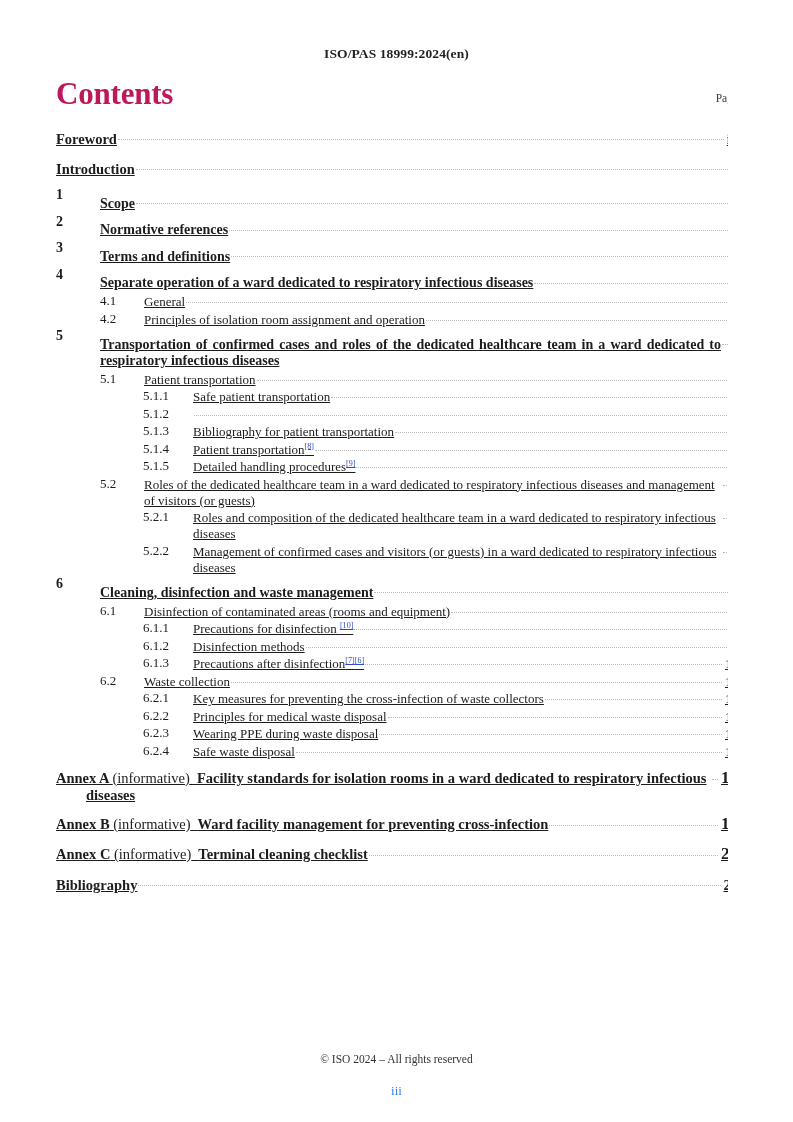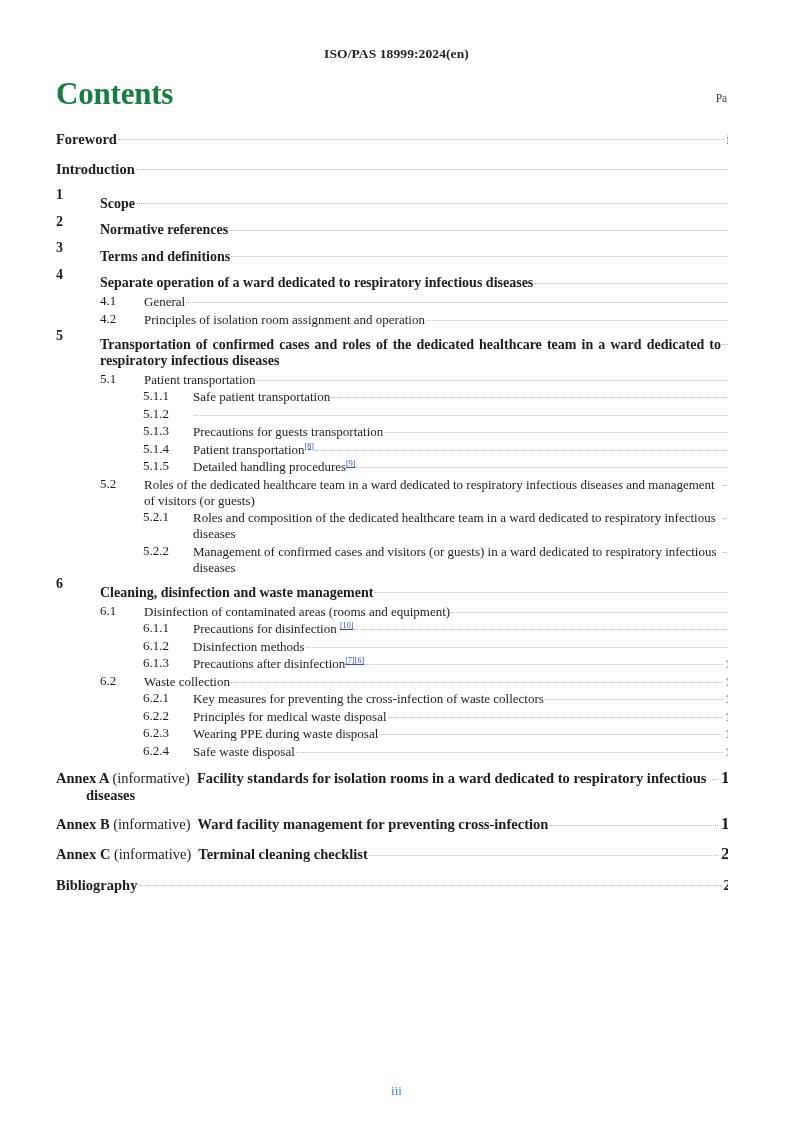--- a/index.html
+++ b/index.html
@@ -45,21 +45,21 @@
     width: 682px;
     height: 40px;
   }
   .contents-title {
     position: absolute;
     left: 0;
     top: 0;
     font-size: 31px;
     font-weight: bold;
     letter-spacing: -0.2px;
-    color: #15803d;
+    color: #be185d;
     line-height: 1;
   }
   .page-label {
     position: absolute;
     right: 0;
     top: 14px;
     font-size: 11.5px;
     color: #3a3a3a;
   }
 
@@ -86,20 +86,21 @@
   .body {
     display: block;
     position: relative;
   }
 
   
   .line {
     display: flex;
     align-items: baseline;
     width: 100%;
+    text-decoration: underline;
   }
   .label {
     white-space: normal;
   }
   .leader {
     flex: 1 1 auto;
     min-width: 6px;
     height: 1em;
     position: relative;
     margin: 0 1px;
@@ -365,21 +366,21 @@
           <span class="line">
             <span class="leader"></span>
             <span class="pageno">4</span>
           </span>
         </span>
       </div>
       <div class="toc-row lvl3">
         <span class="num">5.1.3</span>
         <span class="body">
           <span class="line">
-            <span class="label">Precautions for guests transportation</span>
+            <span class="label">Bibliography for patient transportation</span>
             <span class="leader"></span>
             <span class="pageno">5</span>
           </span>
         </span>
       </div>
       <div class="toc-row lvl3">
         <span class="num">5.1.4</span>
         <span class="body">
           <span class="line">
             <span class="label">Patient transportation<sup class="ref"><span class="rf">[8]</span></sup></span>
@@ -559,15 +560,16 @@
         <span class="body">
           <span class="line">
             <span class="label">Bibliography</span>
             <span class="leader"></span>
             <span class="pageno">28</span>
           </span>
         </span>
       </div>
     </div>
 
+  <div class="footer-copy">© ISO 2024 – All rights reserved</div>
   <div class="footer-pageno">iii</div>
 
 </div>
 
 </body></html>

